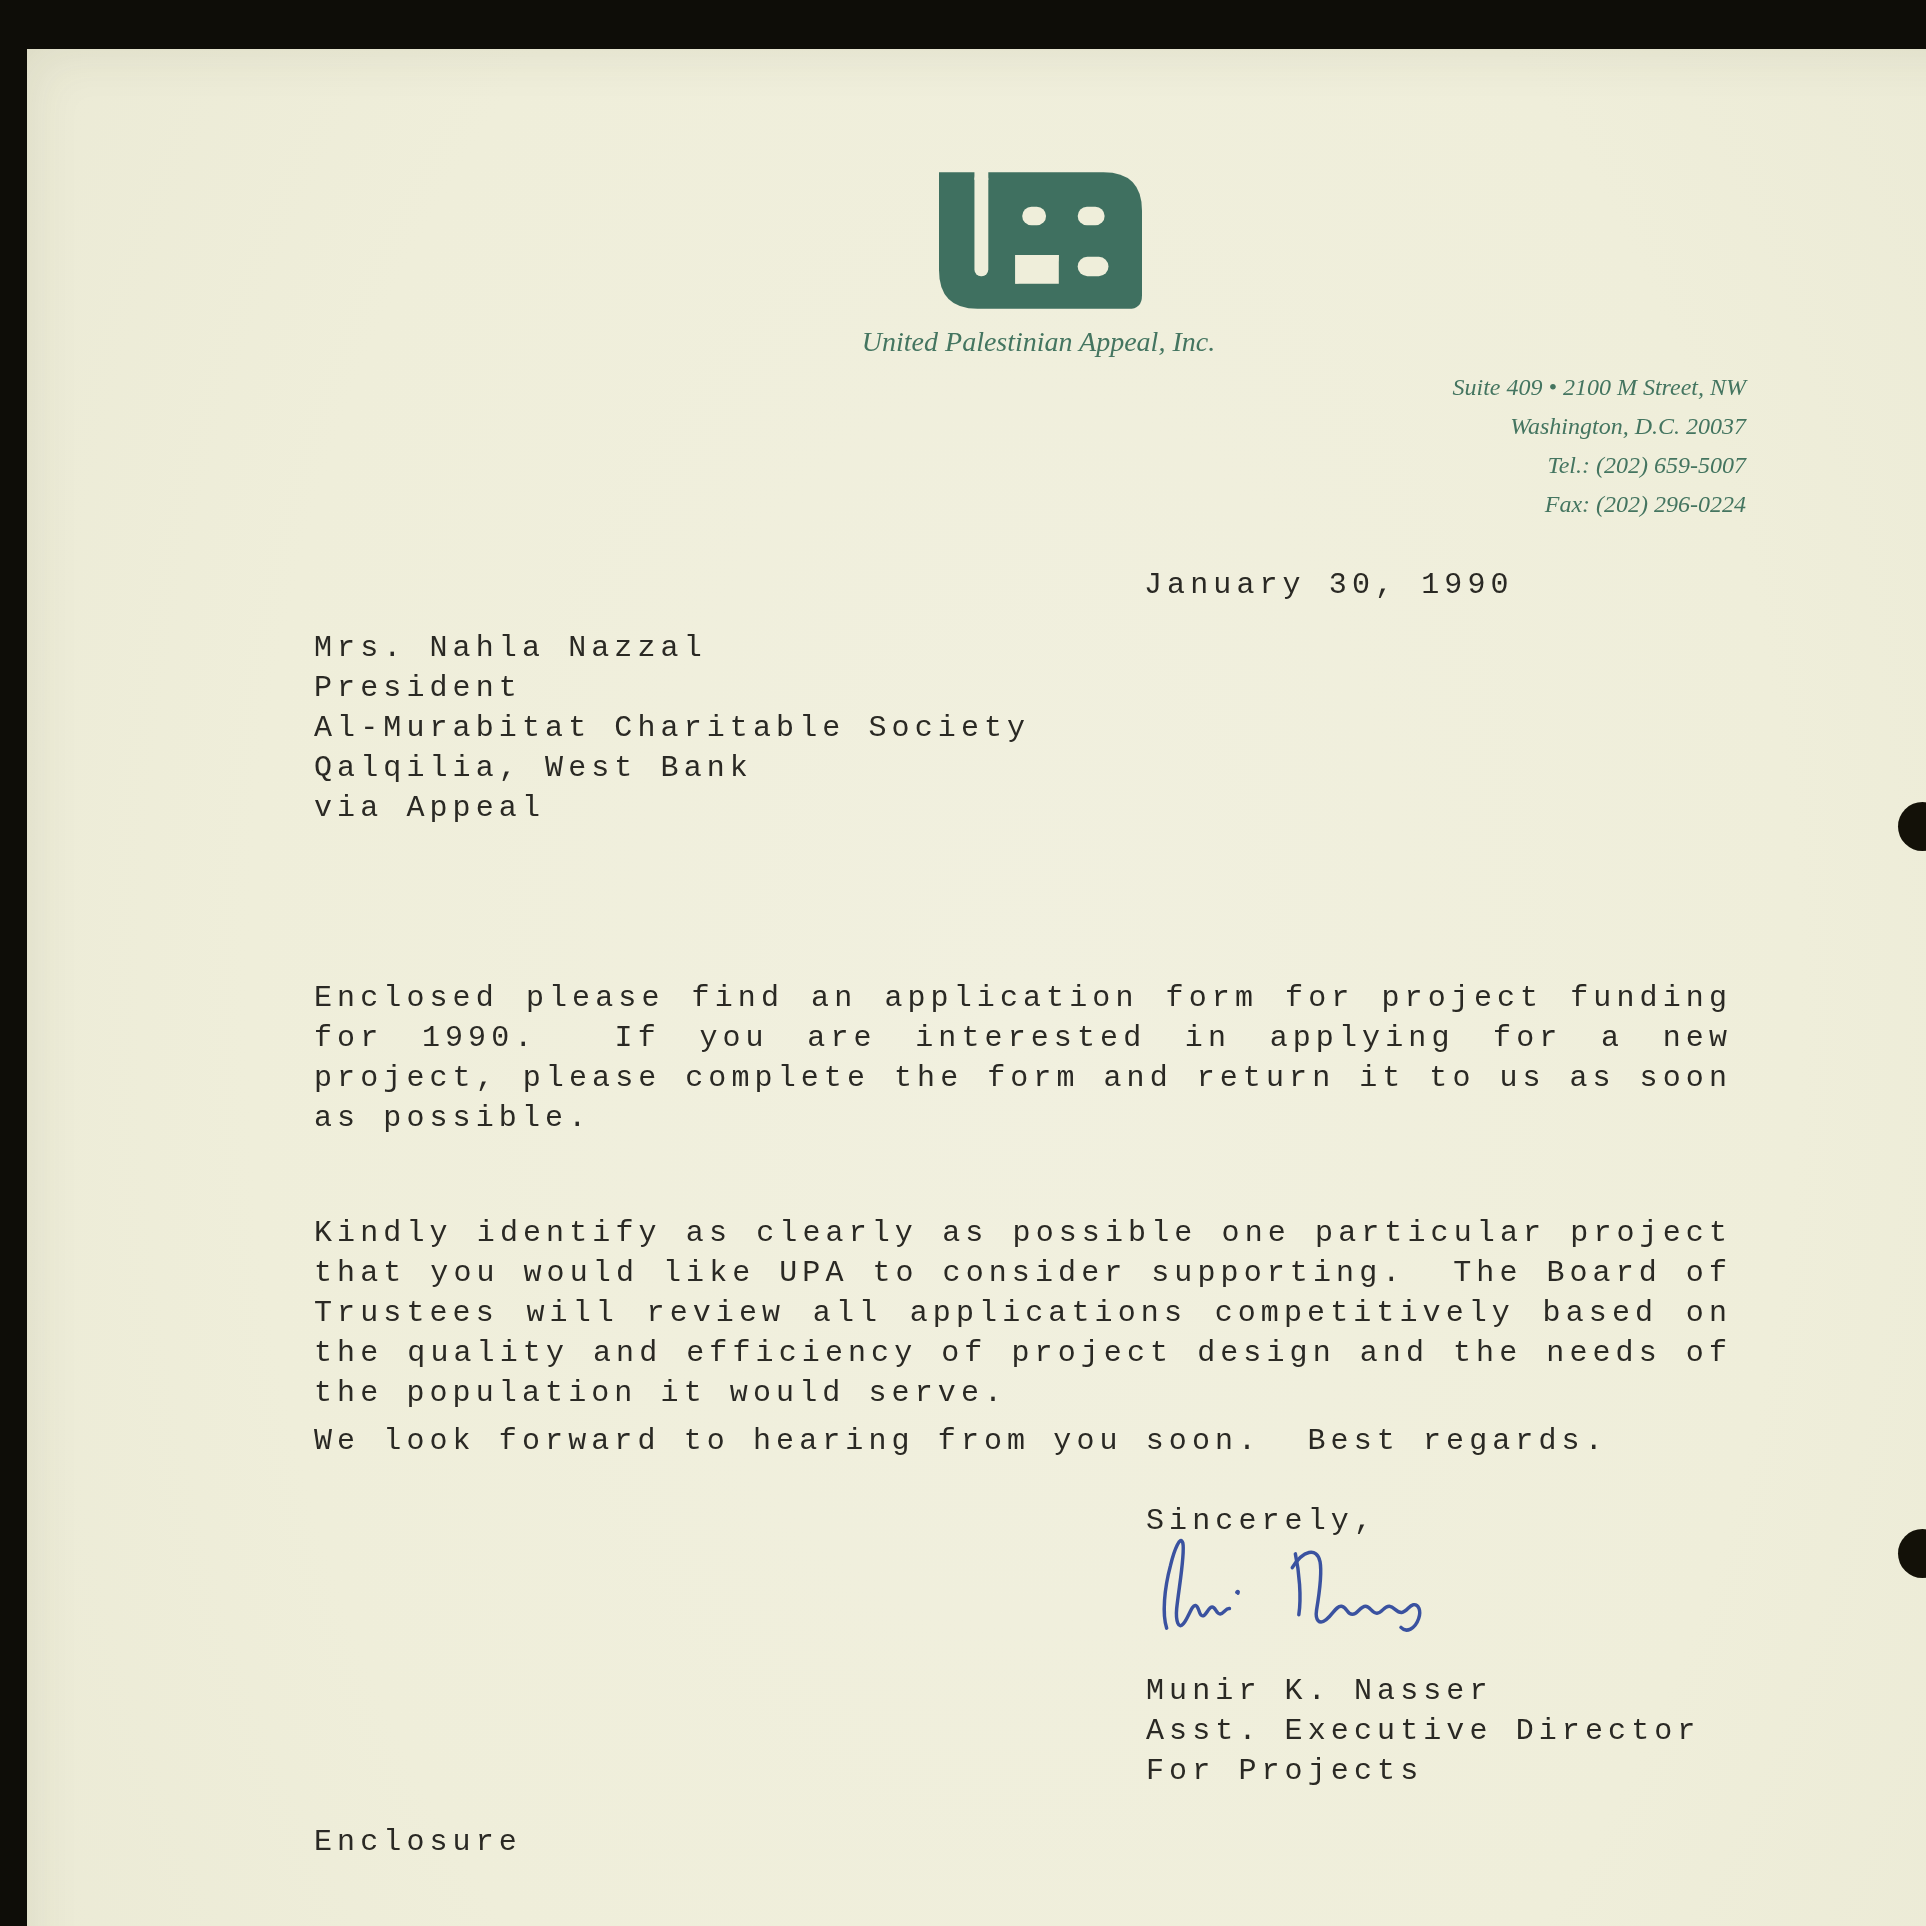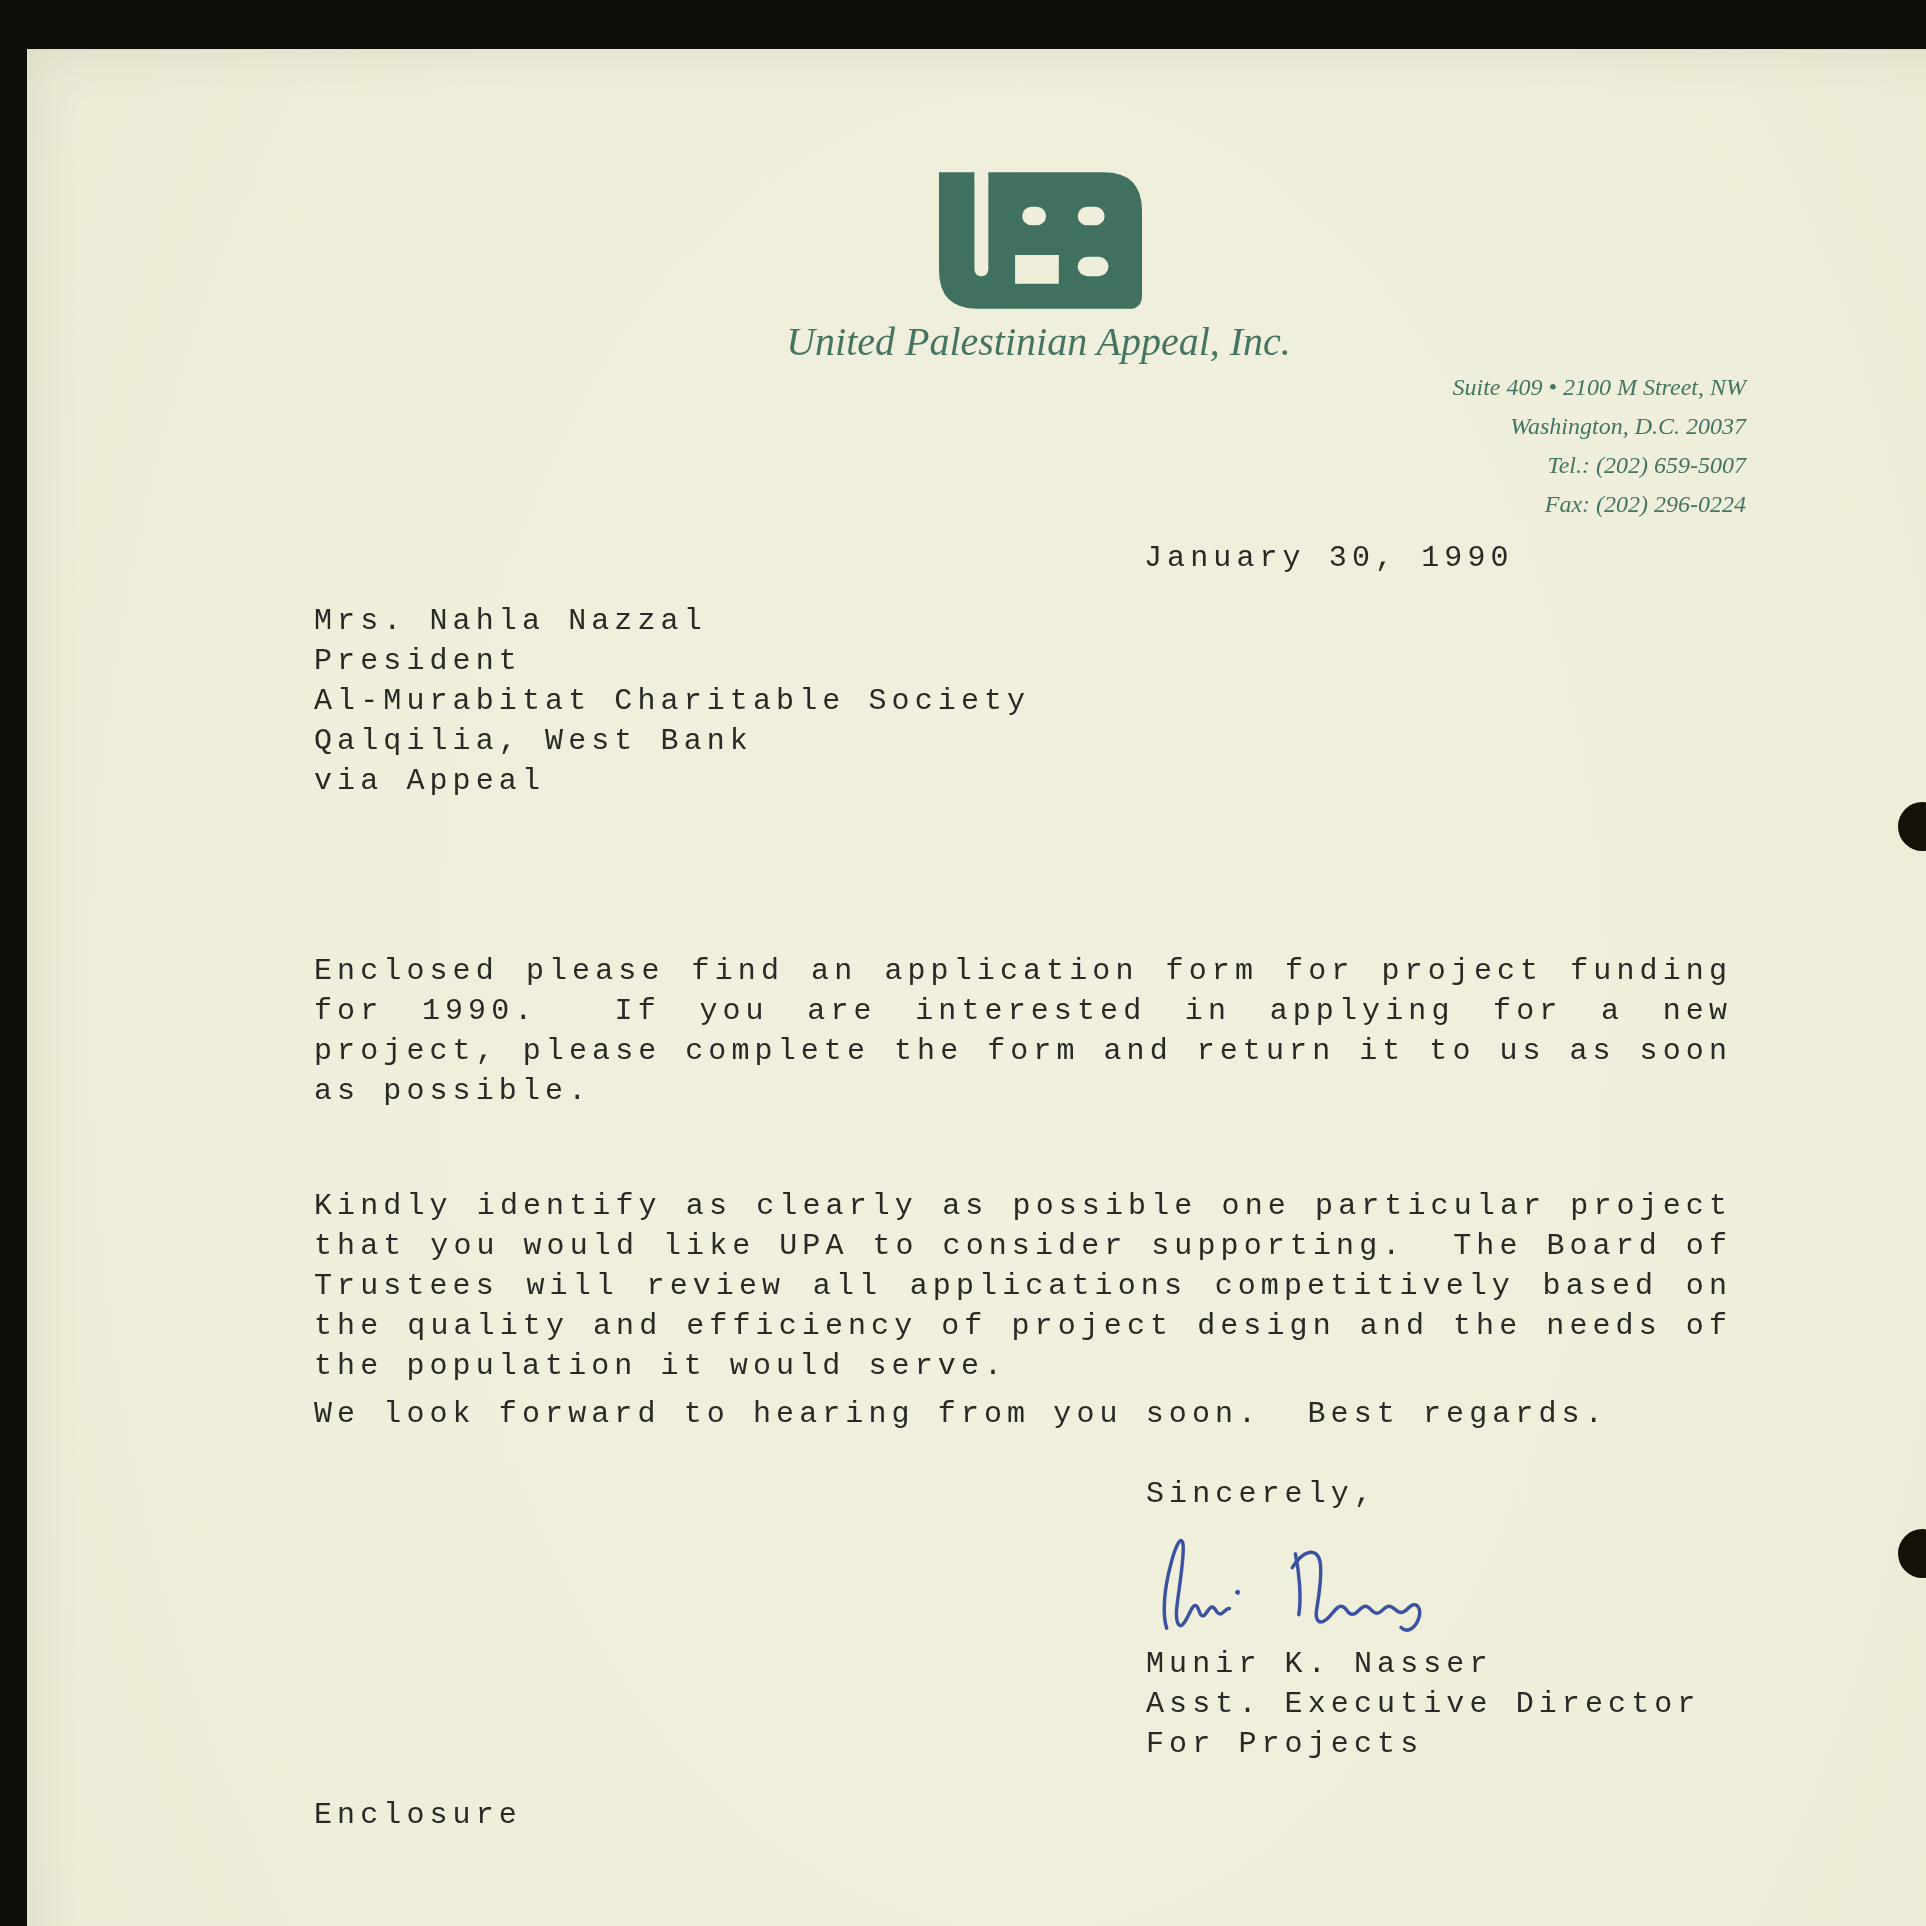--- a/index.html
+++ b/index.html
@@ -43,21 +43,21 @@
     height: 137px;
   }
   .org-name {
     position: absolute;
     left: 304px;
     top: 270px;
     width: 1415px;
     text-align: center;
     font-family: "Liberation Serif", "DejaVu Serif", serif;
     font-style: italic;
-    font-size: 40px;
+    font-size: 28px;
     line-height: 45px;
     color: #447560;
     white-space: nowrap;
   }
   .org-address {
     position: absolute;
     left: 304px;
     top: 319px;
     width: 1415px;
     text-align: right;
@@ -69,20 +69,21 @@
   }
   
   .type {
     position: absolute;
     font-family: "Liberation Mono", "DejaVu Sans Mono", monospace;
     font-size: 30px;
     line-height: 40px;
     letter-spacing: 5.1px;
     color: #2a2924;
     white-space: nowrap;
+    margin-top: 27px;
   }
   .type.block {
     white-space: normal;
     width: 1418px;
     text-align: justify;
   }
   .date-line   { left: 1117px; top: 489px; }
   .recipient   { left: 287px;  top: 552px; }
   .salutation  { left: 287px;  top: 821px; }
   .para-1      { left: 287px;  top: 902px; }

